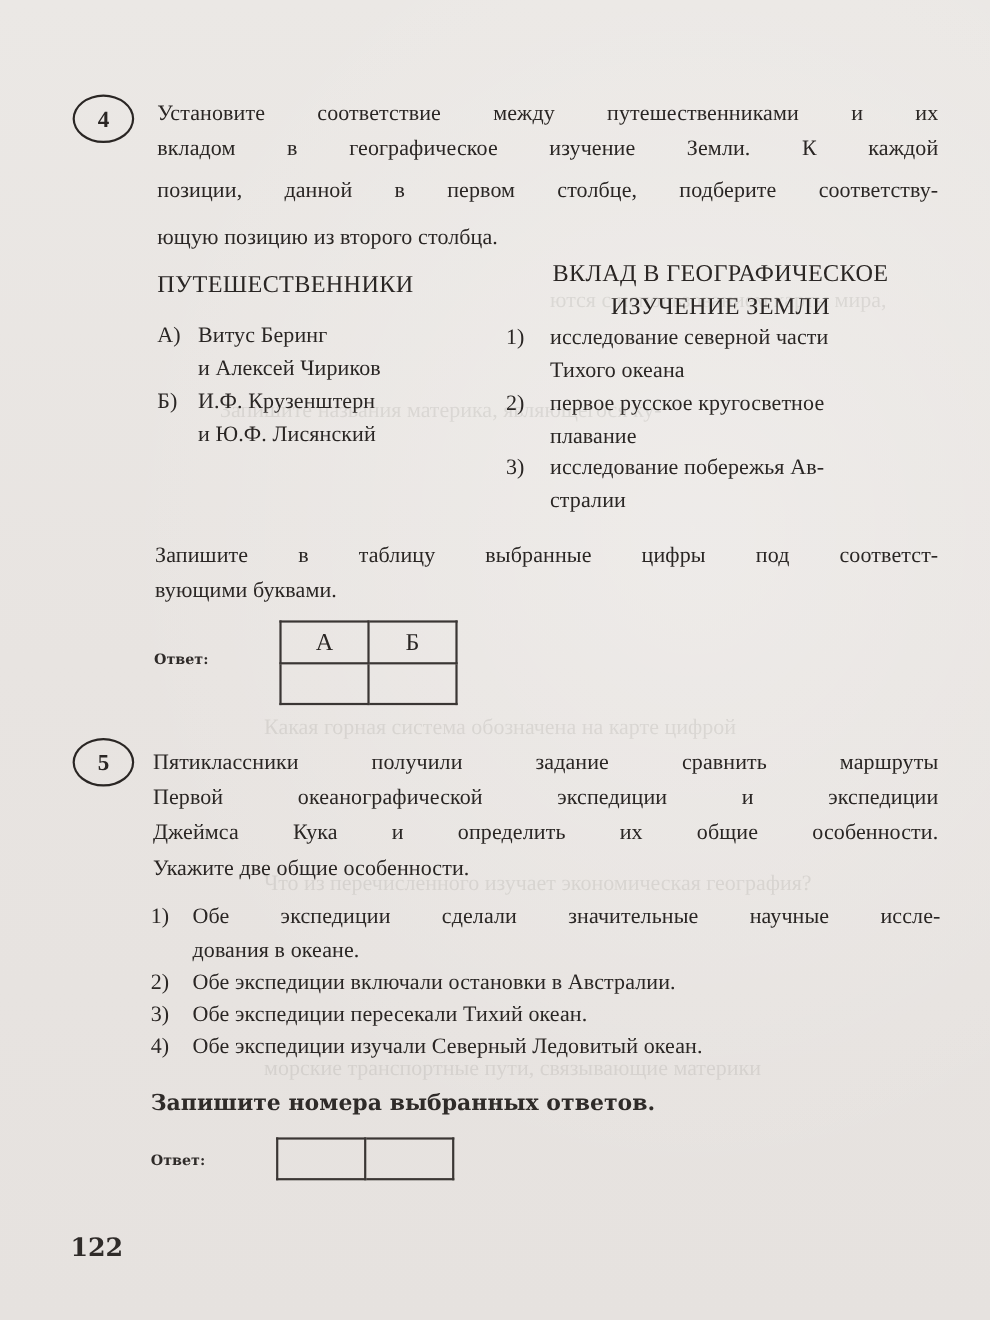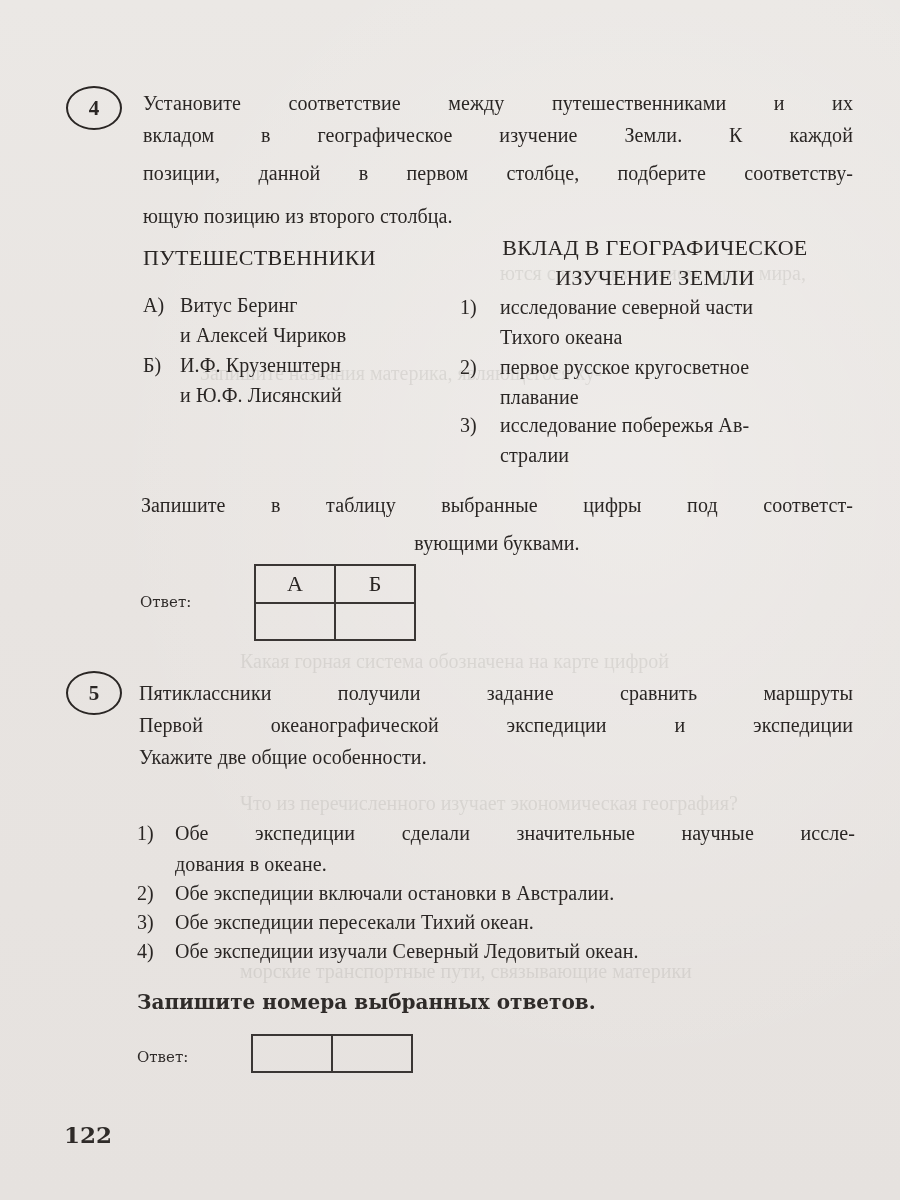--- a/index.html
+++ b/index.html
@@ -49,22 +49,22 @@
       text-align-last: justify;
     }
     .line { position: absolute; white-space: nowrap; }
     .caps {
       font-family: "Liberation Serif", "DejaVu Serif", serif;
       font-size: 22px;
       letter-spacing: 0.3px;
     }
     .answer-label {
       font-family: "DejaVu Serif", serif;
-      font-size: 15px;
-      font-weight: normal;
+      font-size: 13px;
+      font-weight: bold;
       color: #2f2b29;
     }
     table.answer-table {
       position: absolute;
       border-collapse: collapse;
     }
     table.answer-table td {
       border: 2px solid #3a3634;
       text-align: center;
       font-family: "Liberation Serif", "DejaVu Serif", serif;
@@ -130,21 +130,21 @@
   <div class="line txt" style="left:460px;top:352px;">2)</div>
   <div class="line txt" style="left:500px;top:352px;">первое русское кругосветное</div>
   <div class="line txt" style="left:500px;top:382px;">плавание</div>
 
   <div class="line txt" style="left:460px;top:410px;">3)</div>
   <div class="line txt" style="left:500px;top:410px;">исследование побережья Ав-</div>
   <div class="line txt" style="left:500px;top:440px;">стралии</div>
 
   <div class="txt" style="position:absolute;left:141px;top:490px;width:712px;">
     <div class="justify">Запишите в таблицу выбранные цифры под соответст-</div>
-    <div style="margin-top:8px;text-align:center;">вующими буквами.</div>
+    <div style="margin-top:2px;">вующими буквами.</div>
   </div>
 
   <div class="line answer-label" style="left:140px;top:593px;">Ответ:</div>
   <table class="answer-table" style="left:254px;top:564px;">
     <tbody>
         <tr>
       <td style="width:78px;height:36px;">А</td>
       <td style="width:78px;height:36px;">Б</td>
     </tr>
     <tr>
@@ -154,20 +154,21 @@
   </tbody>
     </table>
 
   <div class="task-circle" style="left:66px;top:671px;">
     <span>5</span>
   </div>
 
   <div class="txt" style="position:absolute;left:139px;top:678px;width:714px;">
     <div class="justify">Пятиклассники получили задание сравнить маршруты</div>
     <div class="justify" style="margin-top:2px;">Первой океанографической экспедиции и экспедиции</div>
+    <div class="justify" style="margin-top:2px;">Джеймса Кука и определить их общие особенности.</div>
     <div style="margin-top:2px;">Укажите две общие особенности.</div>
   </div>
 
   <div class="line txt" style="left:137px;top:818px;">1)</div>
   <div class="txt" style="position:absolute;left:175px;top:818px;width:680px;">
     <div class="justify">Обе экспедиции сделали значительные научные иссле-</div>
     <div style="margin-top:1px;">дования в океане.</div>
   </div>
 
   <div class="line txt" style="left:137px;top:878px;">2)</div>

